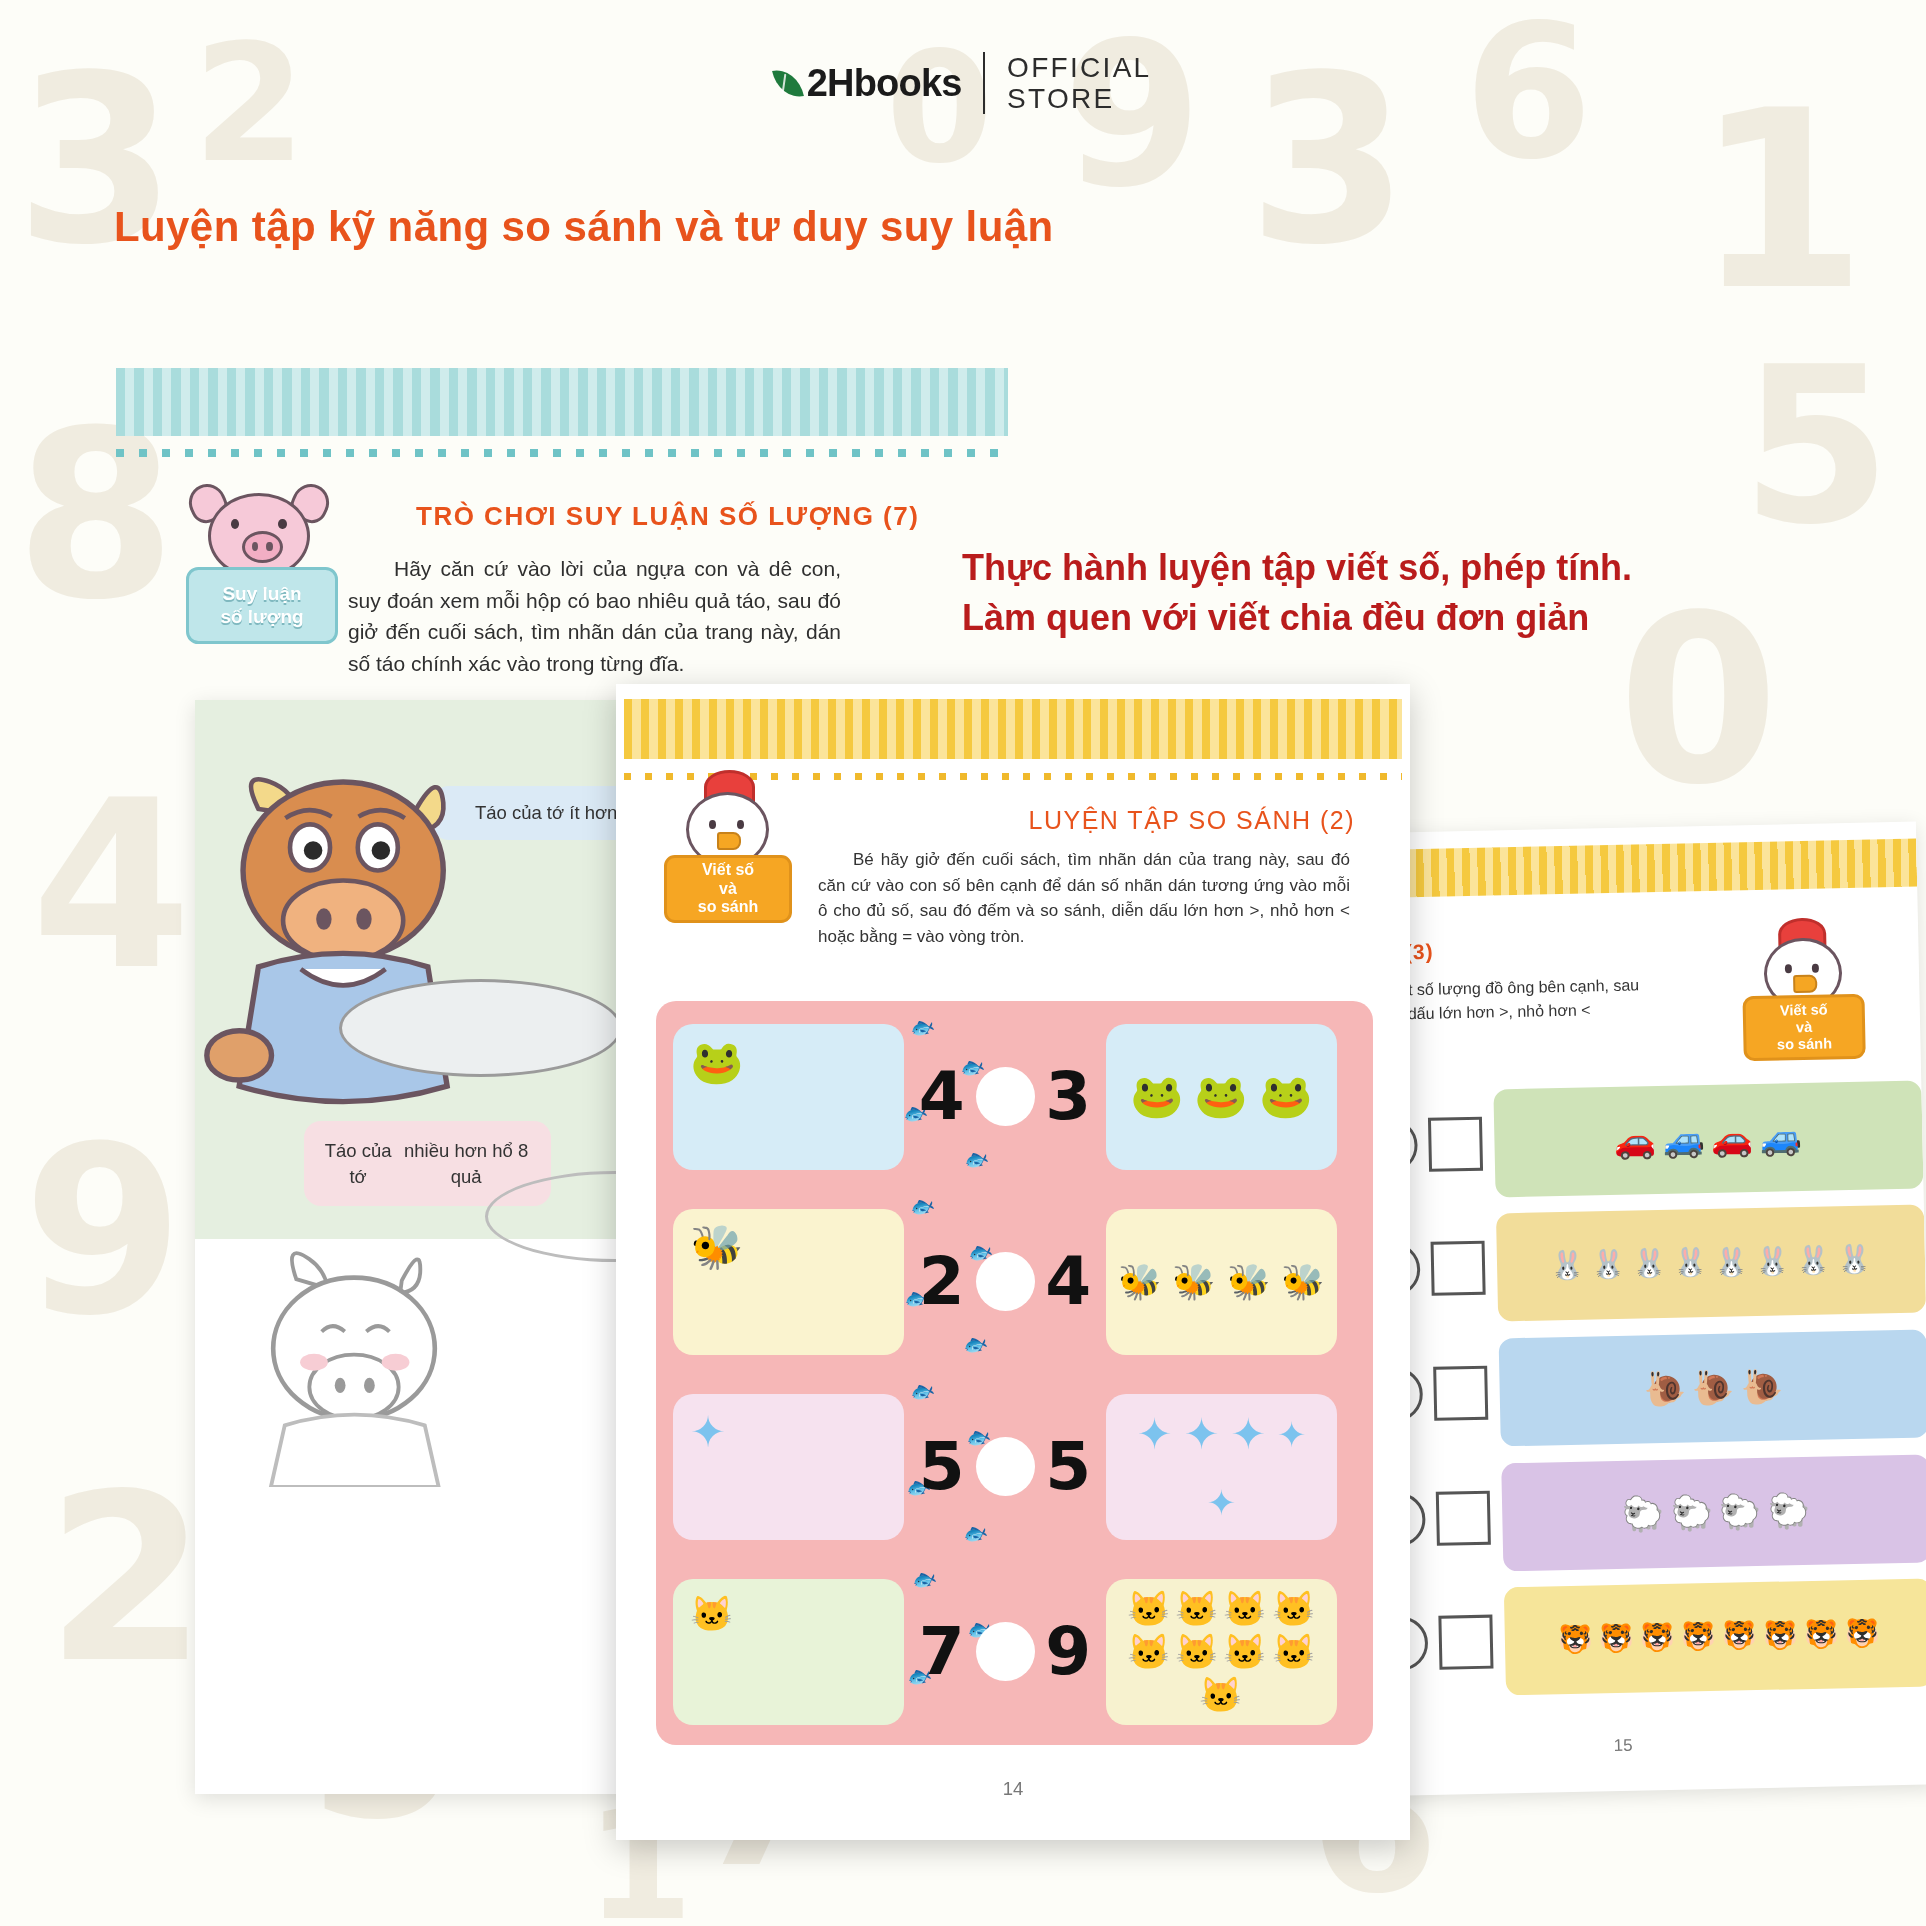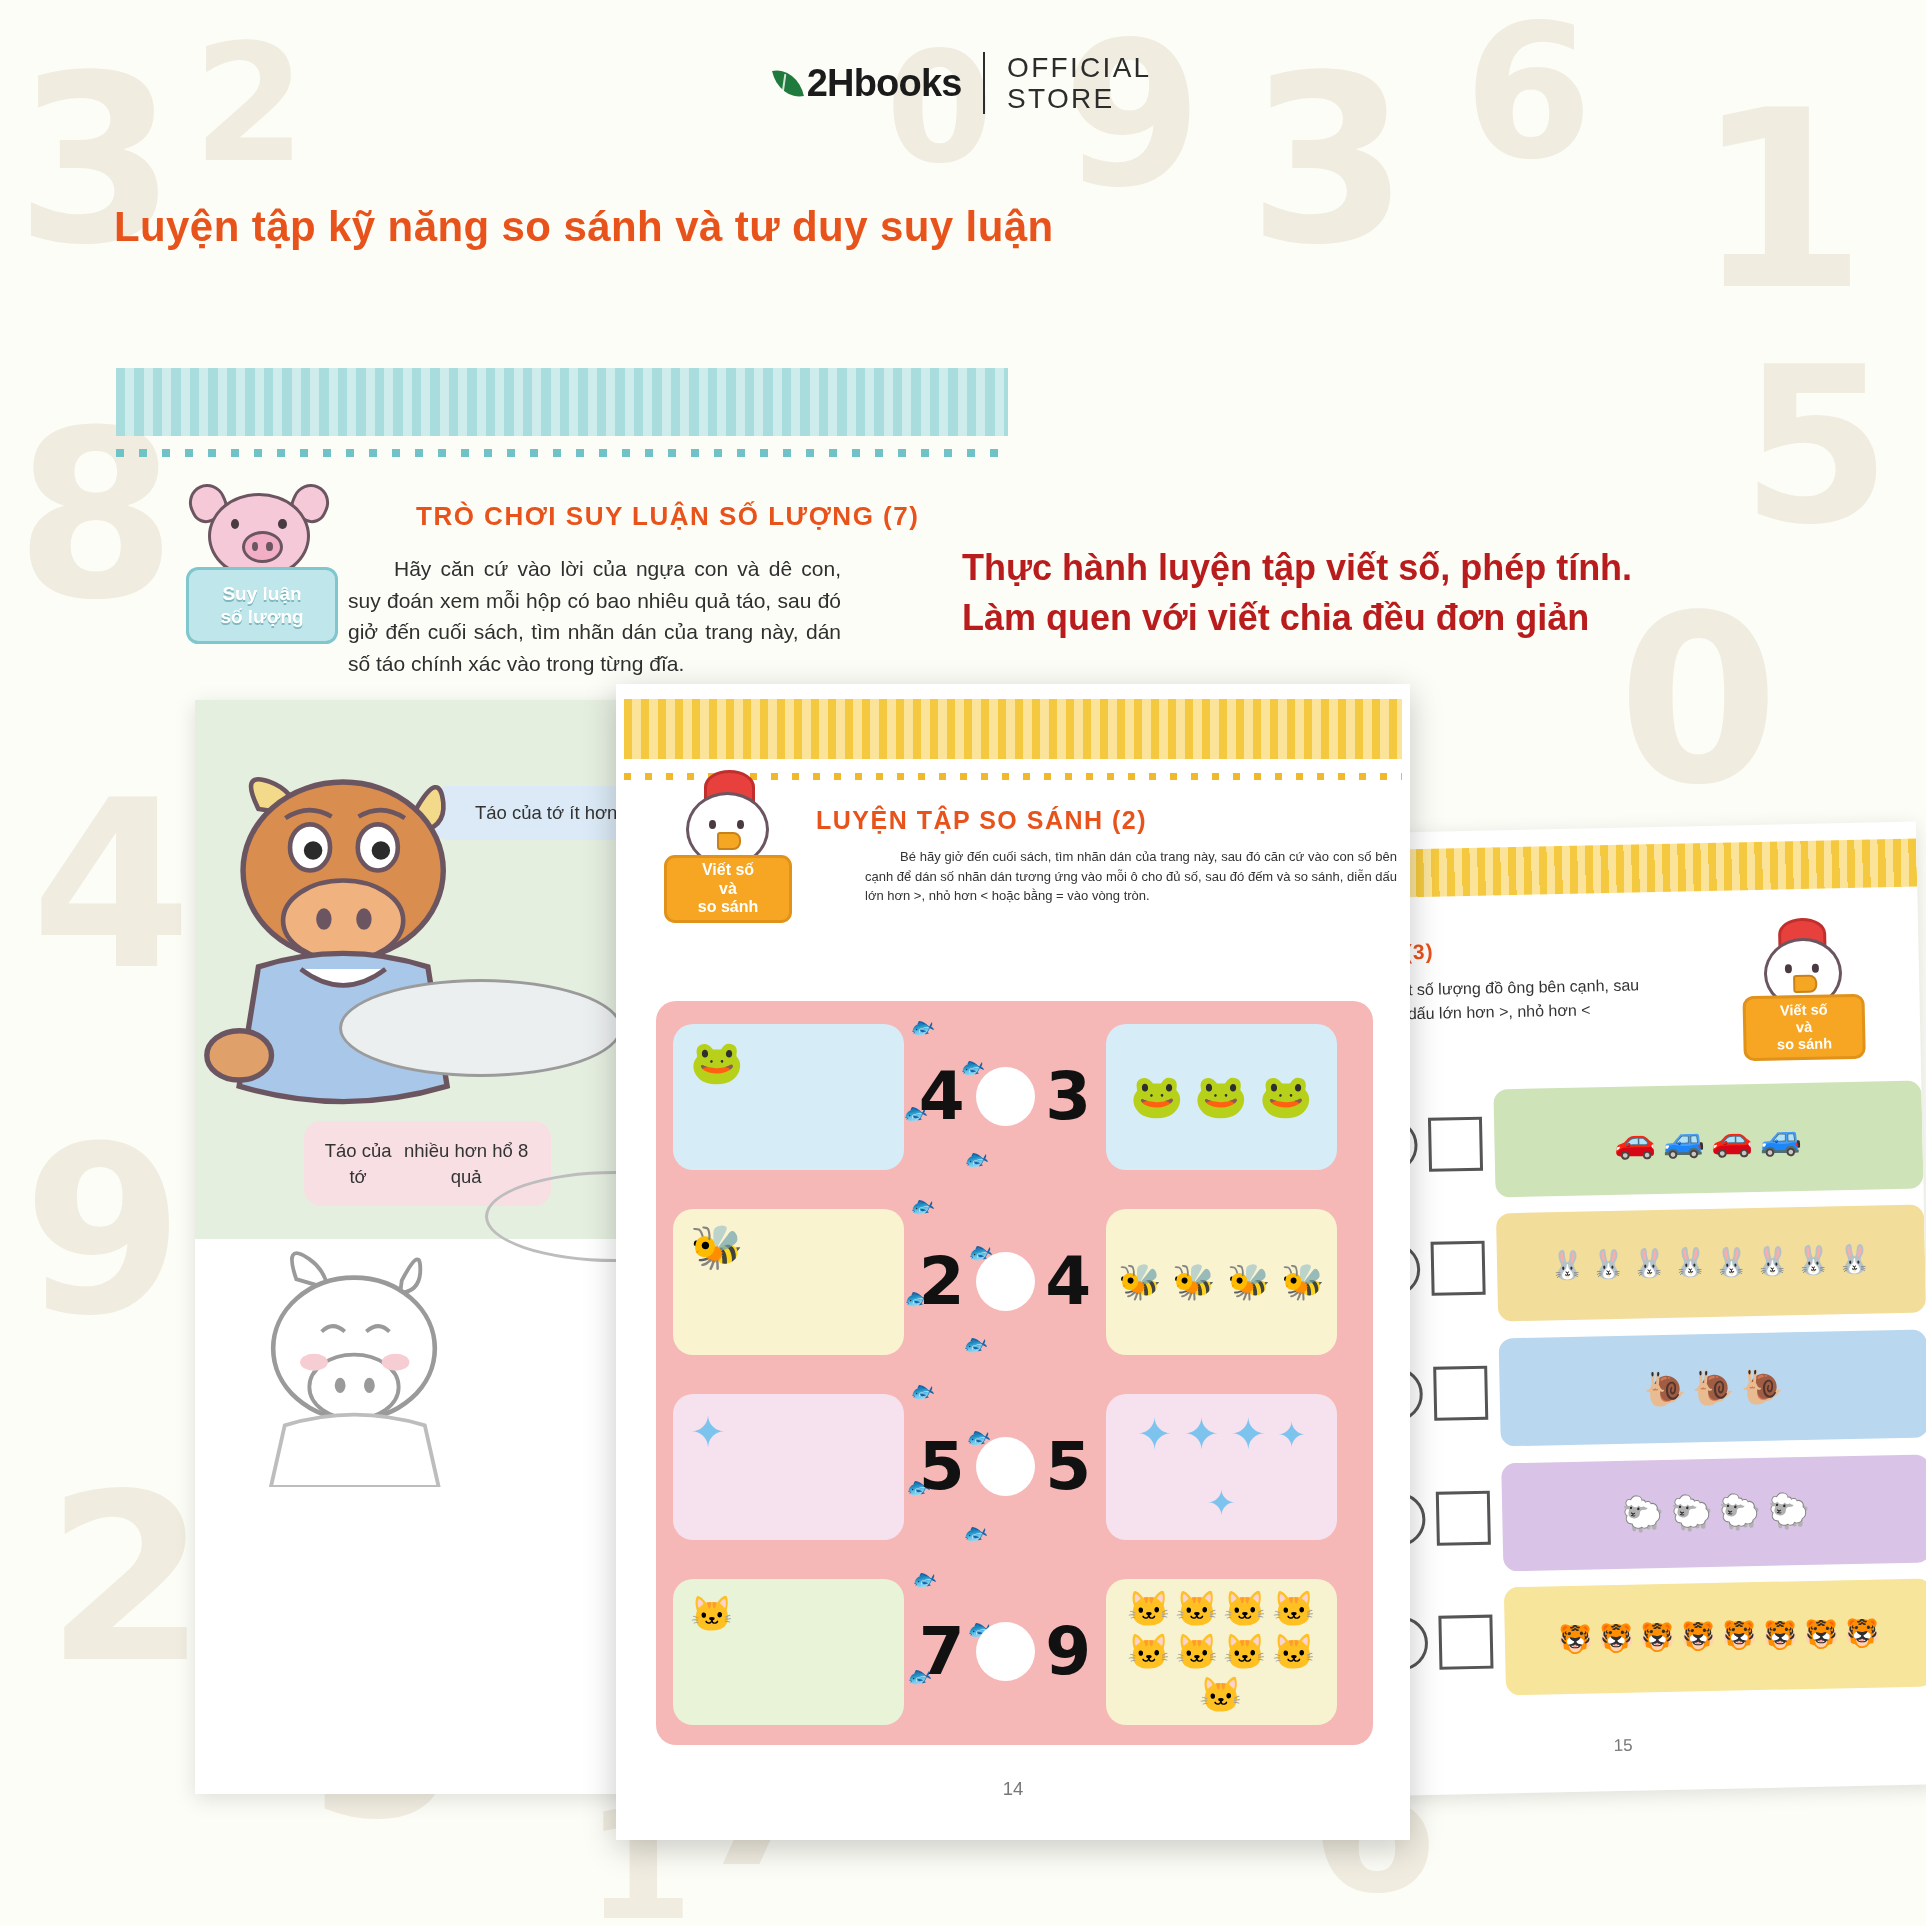--- a/index.html
+++ b/index.html
@@ -199,26 +199,26 @@
     background:repeating-linear-gradient(90deg,#f0b92c 0 7px,transparent 7px 21px);
   }
   .pc-badge{position:absolute;left:48px;top:108px;width:122px;height:127px;}
   .pc-plate{
     position:absolute;left:0;top:63px;width:122px;height:62px;background:#f6a623;
     border:3.1px solid #e0921b;border-radius:10.8px;color:#fff;font-weight:bold;
     font-size:16px;line-height:1.15;display:flex;flex-direction:column;
     align-items:center;justify-content:center;text-align:center;
   }
   .pc-title{
-    position:absolute;left:200px;top:122px;width:539px;text-align:left;
-    color:#e8531c;font-size:25px;font-weight:bold;letter-spacing:1.5px;
+    position:absolute;left:200px;top:122px;width:539px;text-align:right;
+    color:#e8531c;font-size:25px;font-weight:normal;letter-spacing:1.5px;
   }
   .pc-body{
     position:absolute;left:202px;top:163px;width:532px;color:#333;
-    font-size:13px;line-height:1.5;text-align:justify;text-indent:35px;margin-left:47px;
+    font-size:17px;line-height:1.5;text-align:justify;text-indent:35px;
   }
   .pc-board{
     position:absolute;left:40px;top:317px;width:717px;height:744px;
     background:#f6b7b7;border-radius:20px;overflow:hidden;
   }
   .fish{
     position:absolute;color:#f19c9c;font-size:20px;
     transform:rotate(-16deg);user-select:none;
   }
   .pc-row{

